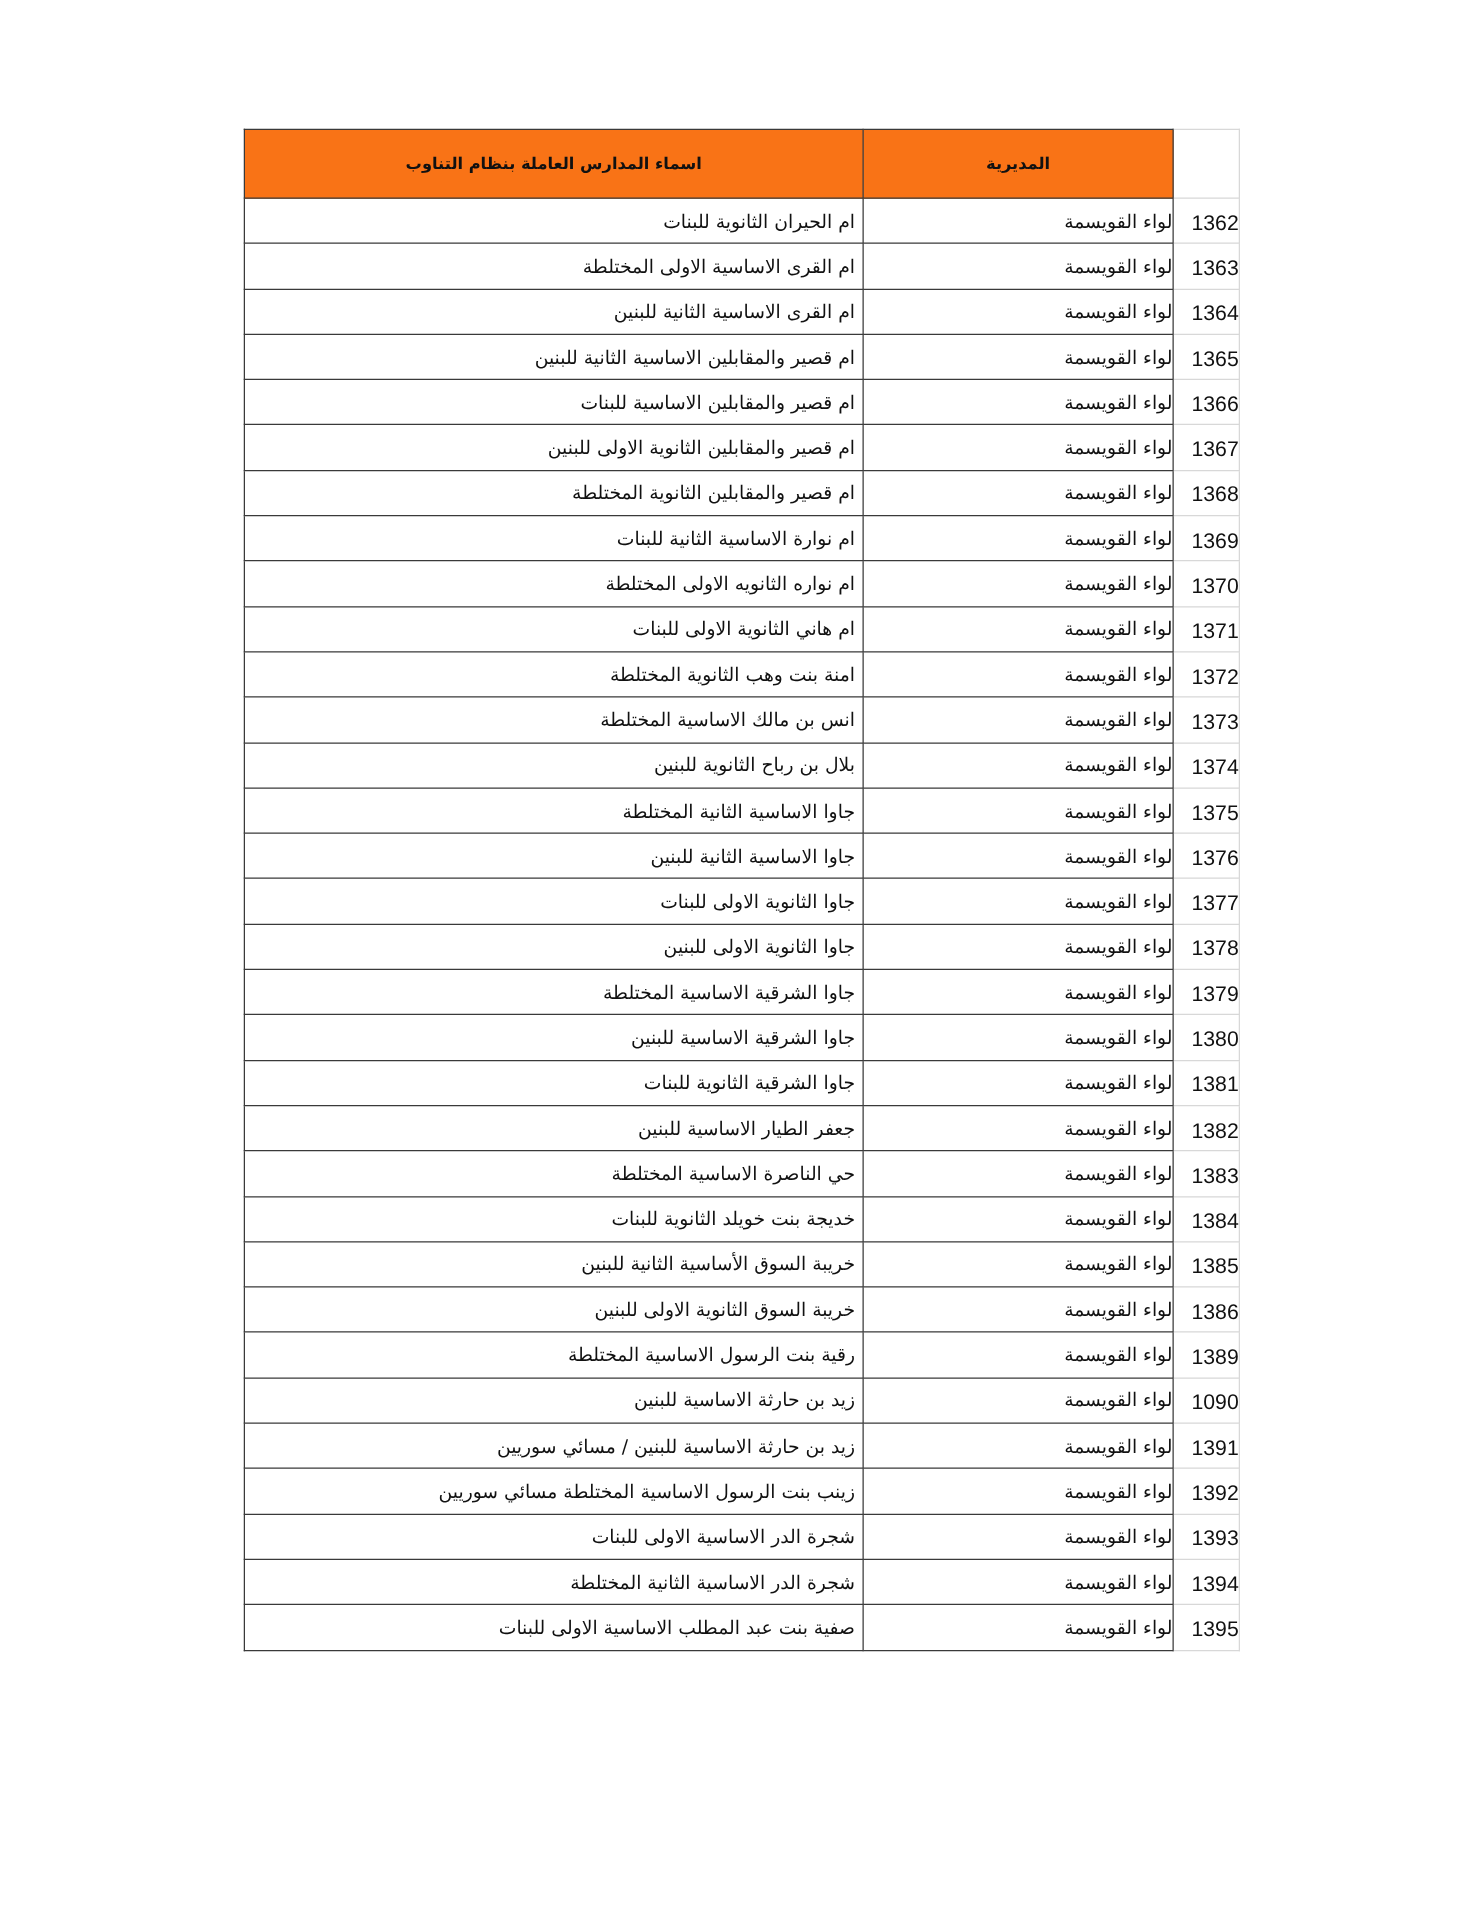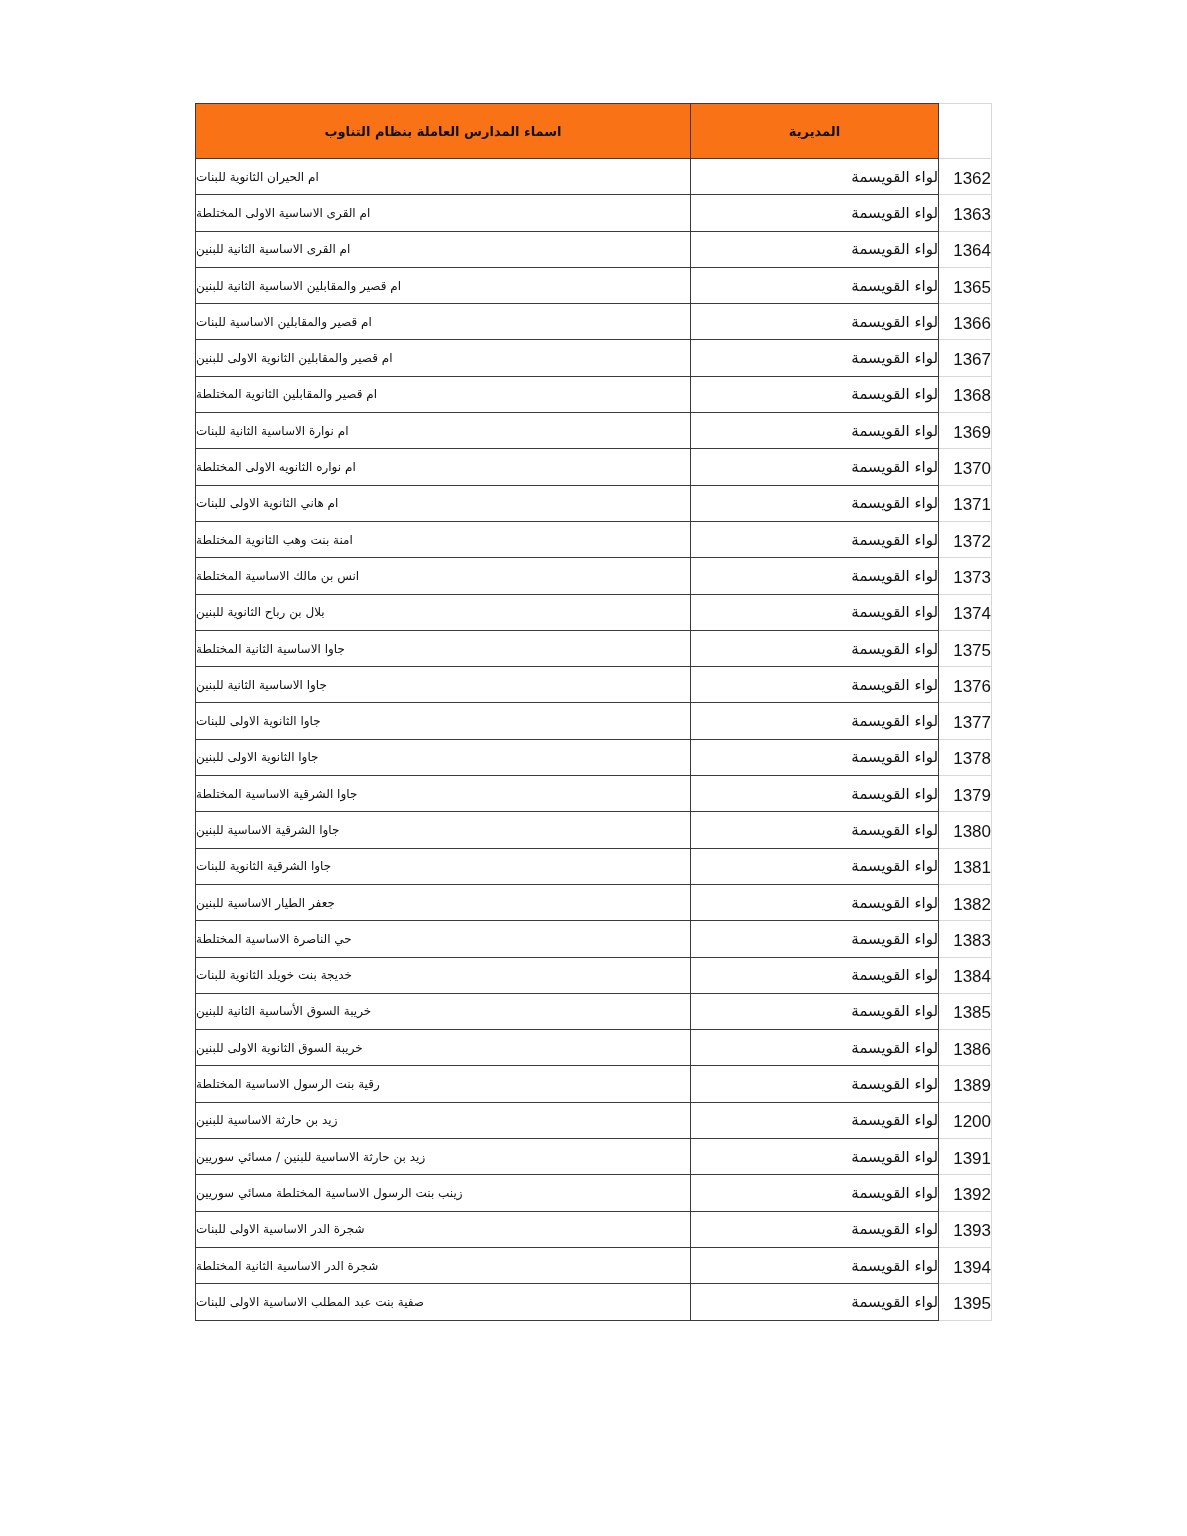--- a/index.html
+++ b/index.html
@@ -9,22 +9,22 @@
     table { border-collapse: collapse; table-layout: fixed; }
     td, th { padding: 0; height: 36px; box-sizing: border-box; }
     .col-school { width: 495px; }
     .col-dir { width: 248px; }
     .col-num { width: 53px; }
     th.school, th.dir {
       background: #f97316; height: 55px; border: 1.5px solid #3a3a3a;
       font-weight: bold; font-size: 13px; text-align: center; direction: rtl;
     }
     th.num { background: #fff; border: 1px solid #d8d8d8; height: 55px; }
-    td.school { border: 1.5px solid #3a3a3a; direction: rtl; text-align: left;
-                padding-right: 6px; font-size: 12px; white-space: nowrap; overflow: hidden; }
+    td.school { border: 1.5px solid #3a3a3a; direction: rtl; text-align: right;
+                padding-right: 6px; font-size: 15px; white-space: nowrap; overflow: hidden; }
     td.dir { border: 1.5px solid #3a3a3a; direction: rtl; font-size: 15px; }
     td.num { border: 1px solid #d8d8d8; border-left: 1.5px solid #3a3a3a; text-align: right;
              font-family: "Liberation Sans", sans-serif; font-size: 17px; padding-top: 4px; }
     tr.row { height: 36.3px; }
   </style>
 </head>
 <body>
 
 <div class="sheet">
   <table>
@@ -167,21 +167,21 @@
           <td class="num">1386</td>
         </tr>
         <tr class="row">
           <td class="school">رقية بنت الرسول الاساسية المختلطة</td>
           <td class="dir">لواء القويسمة</td>
           <td class="num">1389</td>
         </tr>
         <tr class="row">
           <td class="school">زيد بن حارثة الاساسية للبنين</td>
           <td class="dir">لواء القويسمة</td>
-          <td class="num">1200</td>
+          <td class="num">1090</td>
         </tr>
         <tr class="row">
           <td class="school">زيد بن حارثة الاساسية للبنين / مسائي سوريين</td>
           <td class="dir">لواء القويسمة</td>
           <td class="num">1391</td>
         </tr>
         <tr class="row">
           <td class="school">زينب بنت الرسول الاساسية المختلطة مسائي سوريين</td>
           <td class="dir">لواء القويسمة</td>
           <td class="num">1392</td>

